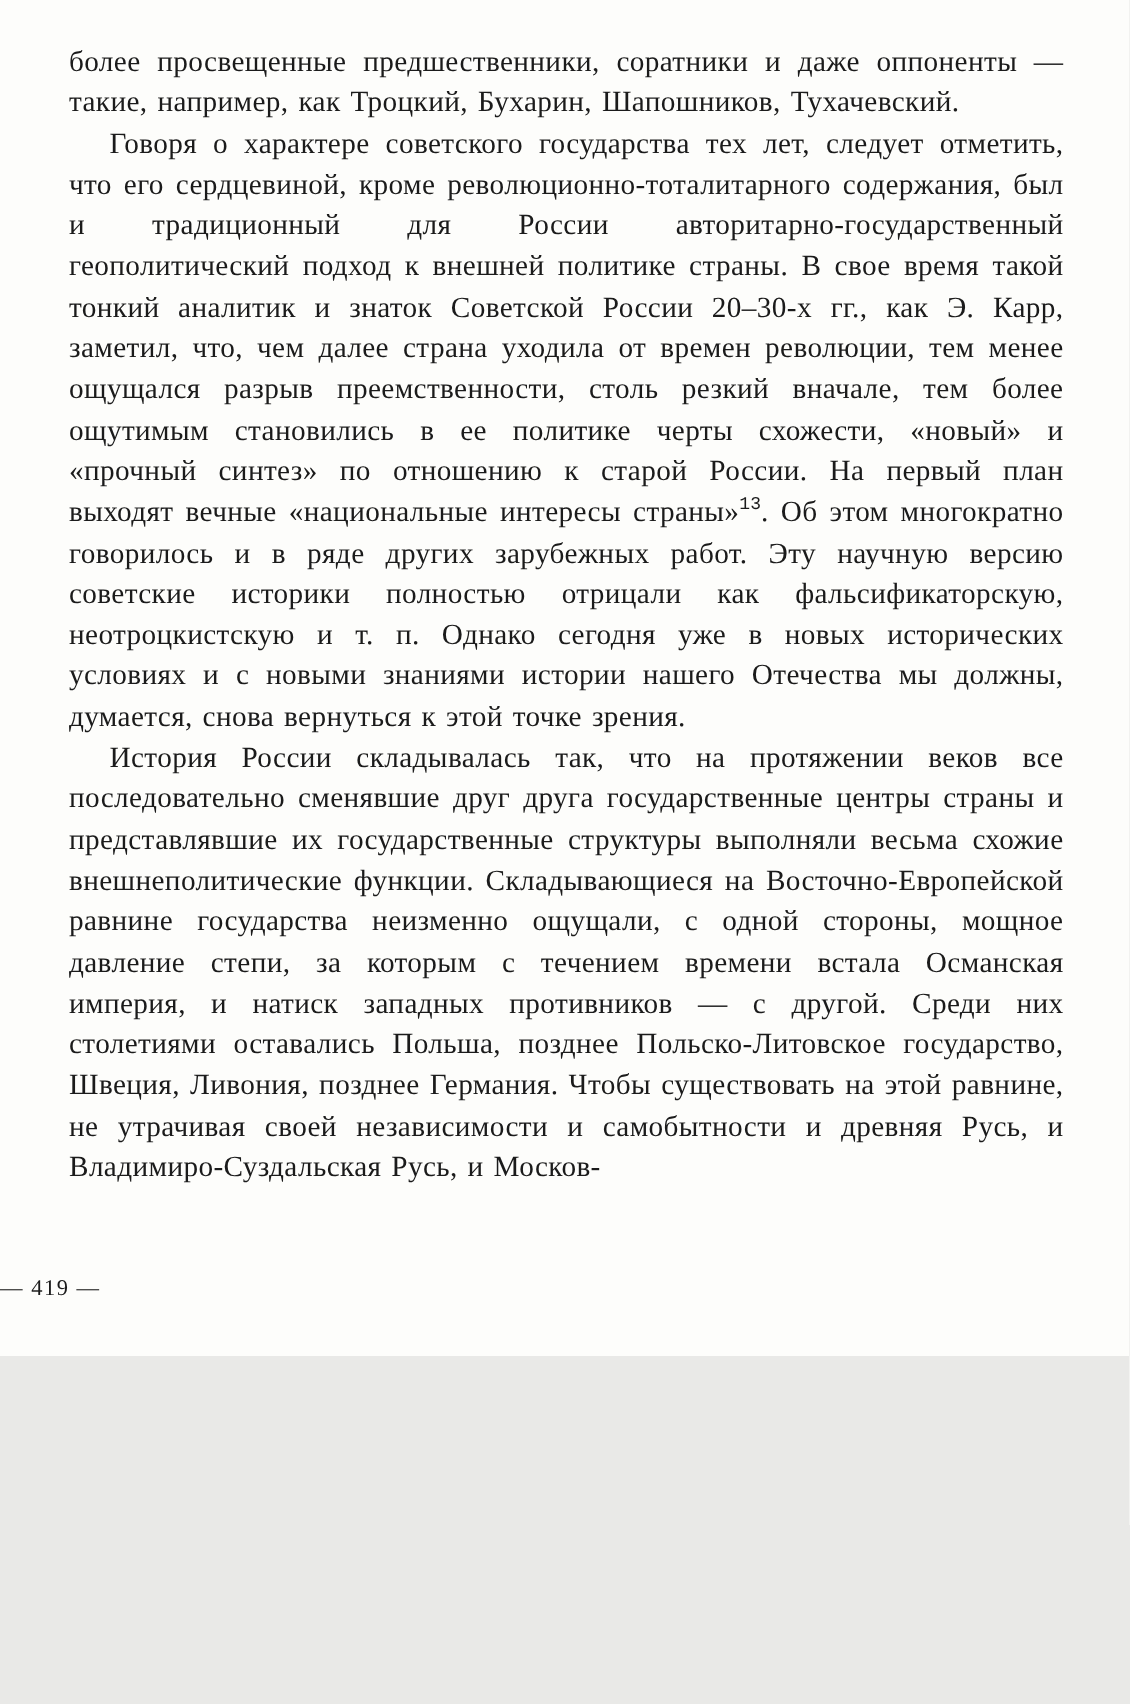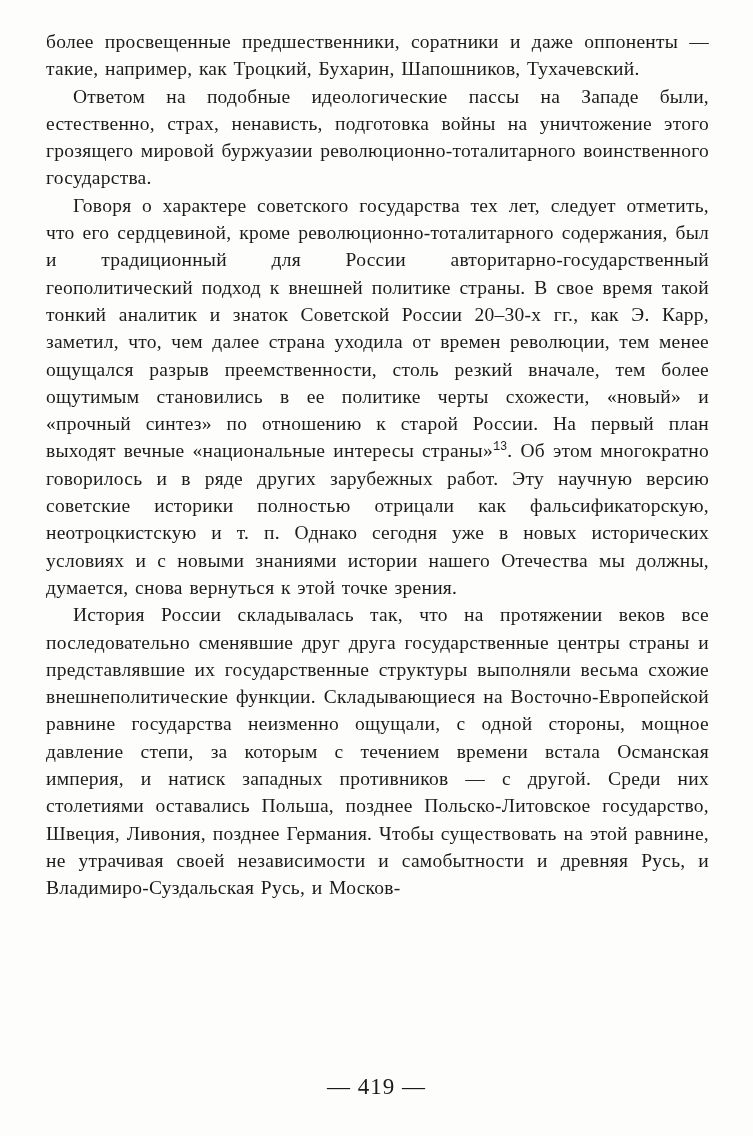--- a/index.html
+++ b/index.html
@@ -3,21 +3,21 @@
 <meta charset="utf-8">
 <style>
   html, body {
     margin: 0;
     padding: 0;
     background: #e9e9e7;
   }
   .book-page {
     position: relative;
     width: 753px;
-    height: 1136px;
+    height: 904px;
     margin: 0 auto;
     background: #fdfdfb;
     box-sizing: border-box;
     padding: 28px 44px 0 46px;
     font-family: "Liberation Serif", "DejaVu Serif", serif;
     color: #1b1b1b;
     overflow: hidden;
   }
   .text-block {
     text-align: justify;
@@ -39,35 +39,33 @@
     line-height: 0;
     vertical-align: super;
     letter-spacing: 0;
     font-family: Liberation Mono, monospace;
   }
   .page-number {
     position: absolute;
     left: 0;
     right: 0;
     bottom: 36px;
-    text-align: center;
-    font-size: 23px;
+    font-size: 15px;
     letter-spacing: 1px;
     color: #1b1b1b;
   }
 </style>
 </head>
 <body>
 
 <div class="book-page">
   <div class="text-block">
 
     <p class="para no-indent">более просвещенные предшественники, соратники и даже оппоненты — такие, например, как Троцкий, Бухарин, Шапошников, Тухачевский.</p>
 
-    <p class="para">Ответом на подобные идеологические пассы на Западе были, естественно, страх, ненависть, подготовка войны на уничтожение этого грозящего мировой буржуазии революционно-тоталитарного воинственного государства.</p>
 
     <p class="para"><span>Говоря о характере советского государства тех лет, следует отметить, что его сердцевиной, кроме революционно-тоталитарного содержания, был и традиционный для России авторитарно-государственный геополитический подход к внешней политике страны. В свое время такой тонкий аналитик и знаток Советской России 20–30-х гг., как Э. Карр, заметил, что, чем далее страна уходила от времен революции, тем менее ощущался разрыв преемственности, столь резкий вначале, тем более ощутимым становились в ее политике черты схожести, «новый» и «прочный синтез» по отношению к старой России. На первый план выходят вечные «национальные интересы страны»</span><sup class="footnote-sup">13</sup><span>. Об этом многократно говорилось и в ряде других зарубежных работ. Эту научную версию советские историки полностью отрицали как фальсификаторскую, неотроцкистскую и т. п. Однако сегодня уже в новых исторических условиях и с новыми знаниями истории нашего Отечества мы должны, думается, снова вернуться к этой точке зрения.</span></p>
 
     <p class="para">История России складывалась так, что на протяжении веков все последовательно сменявшие друг друга государственные центры страны и представлявшие их государственные структуры выполняли весьма схожие внешнеполитические функции. Складывающиеся на Восточно-Европейской равнине государства неизменно ощущали, с одной стороны, мощное давление степи, за которым с течением времени встала Османская империя, и натиск западных противников — с другой. Среди них столетиями оставались Польша, позднее Польско-Литовское государство, Швеция, Ливония, позднее Германия. Чтобы существовать на этой равнине, не утрачивая своей независимости и самобытности и древняя Русь, и Владимиро-Суздальская Русь, и Москов-</p>
 
   </div>
 
   <div class="page-number">— 419 —</div>
 </div>
 

